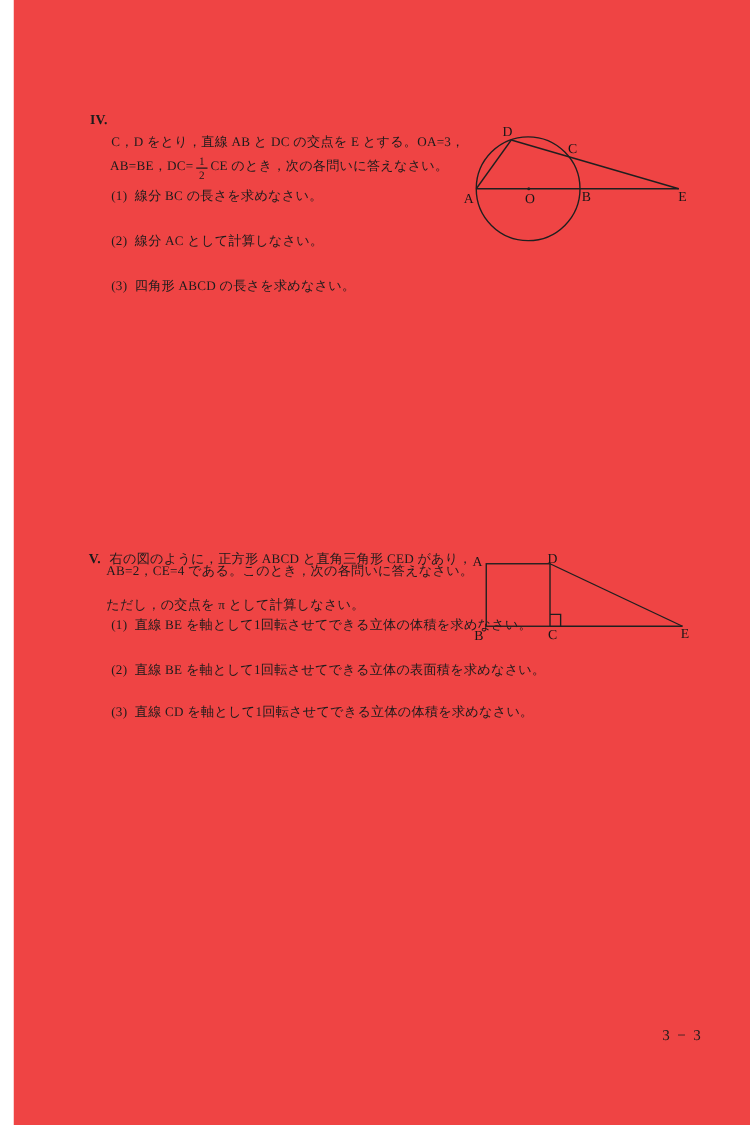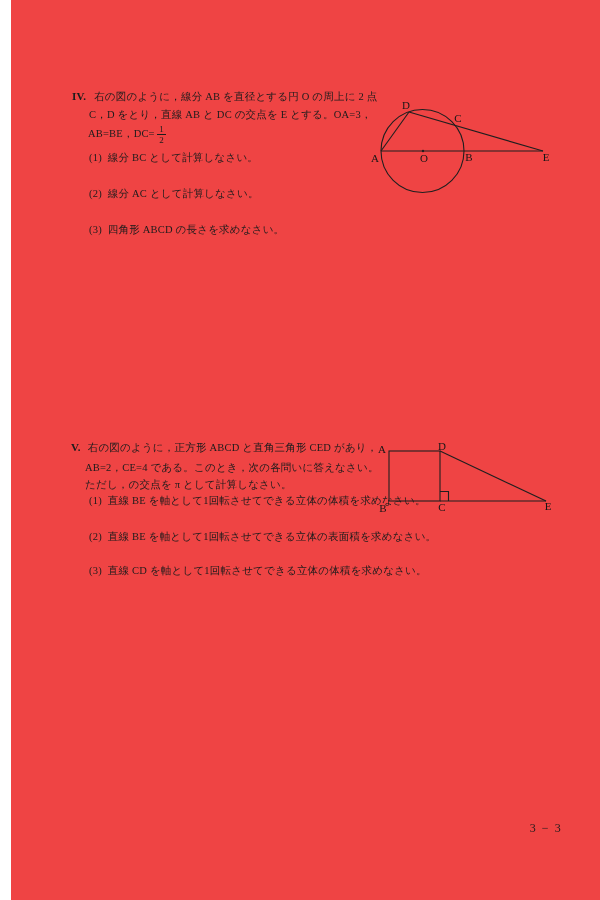--- a/index.html
+++ b/index.html
@@ -39,35 +39,35 @@
     font-size:12px;letter-spacing:1.5px;
   }
 </style>
 </head>
 <body>
 
 <div class="page">
 
   <div class="line" style="top:90px;left:61px;">
     <span class="pnum p4num">IV.</span>
-    <span>右の図のように，線分 AB を直径とする円 O の周上に 2 点</span>
   </div>
   <div class="line" style="top:109px;left:78px;">
     <span>C，D をとり，直線 AB と DC の交点を E とする。OA=3，</span>
   </div>
   <div class="line frline" style="top:122px;left:77px;">
     <span>AB=BE，DC=</span>
     <span class="frac">
       <span class="fnum">1</span>
       <span class="fden">2</span>
     </span>
+    <span>CE のとき，次の各問いに答えなさい。</span>
   </div>
   <div class="line" style="top:152px;left:78px;">
     <span class="qnum">(1)</span>
-    <span>線分 BC として計算しなさい。</span>
+    <span>線分 BC の長さを求めなさい。</span>
   </div>
   <div class="line" style="top:188px;left:78px;">
     <span class="qnum">(2)</span>
     <span>線分 AC として計算しなさい。</span>
   </div>
   <div class="line" style="top:224px;left:78px;">
     <span class="qnum">(3)</span>
     <span>四角形 ABCD の長さを求めなさい。</span>
   </div>
 
@@ -84,21 +84,21 @@
       <text x="180" y="66" text-anchor="middle">E</text>
       <text x="40" y="14" text-anchor="middle">D</text>
       <text x="92" y="27" text-anchor="middle">C</text>
     </svg>
   </div>
 
   <div class="line" style="top:441px;left:60px;">
     <span class="pnum p5num">V.</span>
     <span>右の図のように，正方形 ABCD と直角三角形 CED があり，</span>
   </div>
-  <div class="line" style="top:462px;left:74px;">
+  <div class="line" style="top:452px;left:74px;">
     <span>AB=2，CE=4 である。このとき，次の各問いに答えなさい。</span>
   </div>
   <div class="line" style="top:479px;left:74px;">
     <span>ただし，の交点を π として計算しなさい。</span>
   </div>
   <div class="line" style="top:495px;left:78px;">
     <span class="qnum">(1)</span>
     <span>直線 BE を軸として1回転させてできる立体の体積を求めなさい。</span>
   </div>
   <div class="line" style="top:531px;left:78px;">

